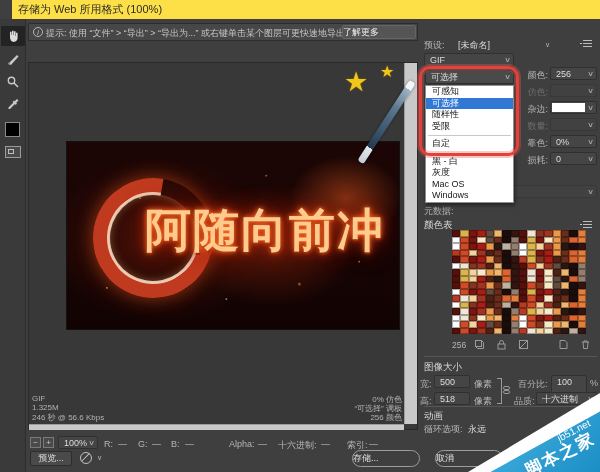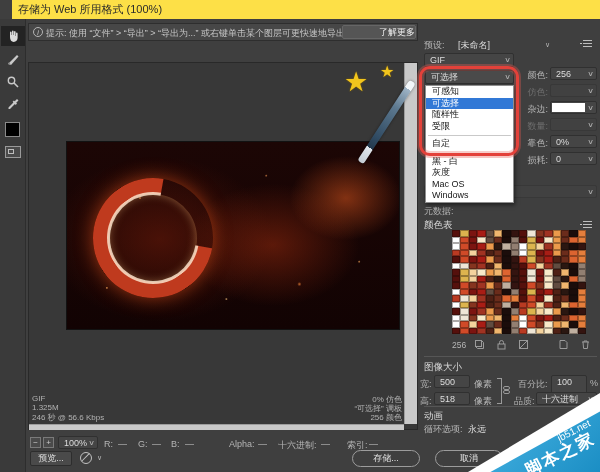--- a/index.html
+++ b/index.html
@@ -5,21 +5,21 @@
   *{margin:0;padding:0;box-sizing:border-box}
   html,body{background:#777}
   #app{position:relative;width:600px;height:472px;background:#3f3f3f;overflow:hidden;
        font-family:"Liberation Sans","DejaVu Sans",sans-serif;color:#c9c9c9}
   .abs{position:absolute}
   .titlebar{left:12px;top:0;width:600px;height:19px;background:#fde047;color:#2b2b2b;
             font-size:11px;line-height:19px;padding-left:6px}
   .hintbar{left:28px;top:23px;width:390px;height:18px;background:#474747;border:1px solid #2e2e2e}
   .hinttext{left:46px;top:27px;font-size:9px;color:#c6c6c6;white-space:nowrap}
   .learnmore{left:342px;top:25px;width:74px;height:14px;background:#555;border:1px solid #666;
-             color:#eee;font-size:9px;text-align:right;line-height:13px;border-radius:2px}
+             color:#eee;font-size:9px;text-align:left;line-height:13px;border-radius:2px}
   .infoicon{left:33px;top:27px;width:10px;height:10px;border:1px solid #b5b5b5;border-radius:50%;
             font-size:7px;color:#c9c9c9;text-align:center;line-height:9px;font-style:italic}
   .tools{left:0;top:19px;width:26px;height:453px;background:#3a3a3a;border-right:1px solid #2d2d2d}
   .toolbtn{position:absolute;left:1px;width:24px;height:20px;text-align:center}
   .toolbtn.sel{background:#232323}
   .tabs{left:28px;top:44px;height:18px;display:flex}
   .tab{width:36px;height:18px;line-height:18px;text-align:center;font-size:10px;color:#9c9c9c;margin-right:1px}
   .tab.active{background:#2e2e2e;color:#ececec;border:1px solid #262626;border-bottom:none}
   .pane{left:28px;top:62px;width:390px;height:368px;background:#383838;border:1px solid #292929}
   .vscroll{left:404px;top:63px;width:13px;height:361px;background:#c9c9c9;border-left:1px solid #9d9d9d}
@@ -69,21 +69,21 @@
   .menu-item.selected{background:#3178d6;color:#fff}
   .menu-sep{height:6px;position:relative}
   .menu-sep:after{content:"";position:absolute;left:2px;right:2px;top:3px;border-top:1px solid #c9c9c9}
   .grid{left:452px;top:230px;width:134px;height:104px;display:grid;
     grid-template-columns:repeat(16,1fr);grid-auto-rows:1fr;background:#2b2b2b}
   .swatch{width:100%;height:100%;box-shadow:inset 0 0 0 1px rgba(15,8,5,.35)}
   .sep{position:absolute;left:424px;width:173px;border-top:1px solid #565656}
   .numbox{position:absolute;background:#454545;border:1px solid #303030;border-radius:2px;
     font-size:9px;color:#ddd;text-align:left;padding:1px 0 0 5px}
   .pill{position:absolute;border:1px solid #9c9c9c;border-radius:9px;background:transparent;
-    color:#e3e3e3;font-size:9px;text-align:center}
+    color:#e3e3e3;font-size:9px;text-align:left}
   .sqbtn{position:absolute;width:11px;height:11px;border:1px solid #7a7a7a;background:#4a4a4a;
     color:#ccc;font-size:8px;line-height:9px;text-align:center}
   .ftico{position:absolute;width:11px;height:11px}
   .framebox{left:424px;top:435px;width:81px;height:15px;border:1px solid #5a5a5a;background:#3a3a3a;
     font-size:9px;color:#c9c9c9;text-align:center;line-height:14px}
   .wm{right:0;bottom:0;width:132px;height:84px;overflow:hidden;z-index:50}
   .wm .w1{position:absolute;inset:0;background:#fff;clip-path:polygon(0% 100%,100% 6%,100% 100%)}
   .wm .w2{position:absolute;inset:0;background:linear-gradient(135deg,#53bdeb,#1b8ec4);
     clip-path:polygon(17% 100%,100% 28%,100% 100%)}
   .wm .site{position:absolute;right:8px;bottom:36px;color:#fff;font-size:10px;transform:rotate(-27deg)}
@@ -136,20 +136,21 @@
   <div class="abs" style="left:5px;top:146px;width:16px;height:12px;border:1px solid #9a9a9a;background:#4a4a4a">
     <span style="display:block;margin:2px;width:6px;height:5px;border:1px solid #bdbdbd"></span>
   </div>
 
 
   <div class="abs pane"></div>
 
   <div class="abs pvimg">
     <div class="logoC"></div>
     <div class="logoC2"></div>
+    <div class="headline">阿随向前冲</div>
   </div>
 
   <div class="star abs" style="left:344px;top:66px;font-size:27px">★</div>
   <div class="star abs" style="left:380px;top:62px;font-size:16px">★</div>
   <div class="abs wand"></div>
 
   <div class="abs vscroll"></div>
   <div class="abs hscroll"></div>
 
   <div class="info8" style="left:32px;top:394px">GIF</div>

